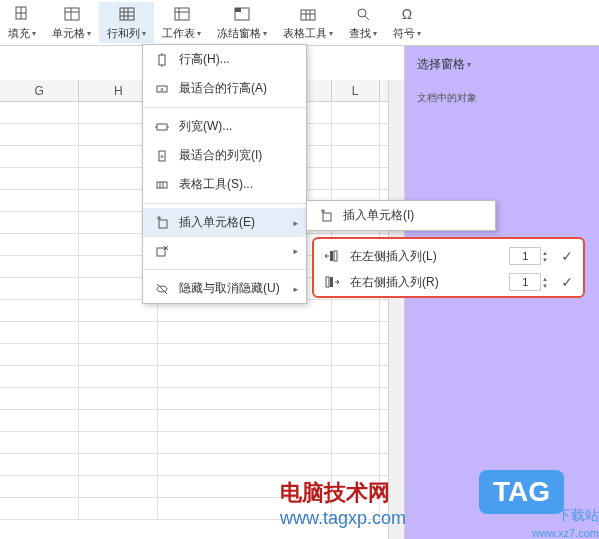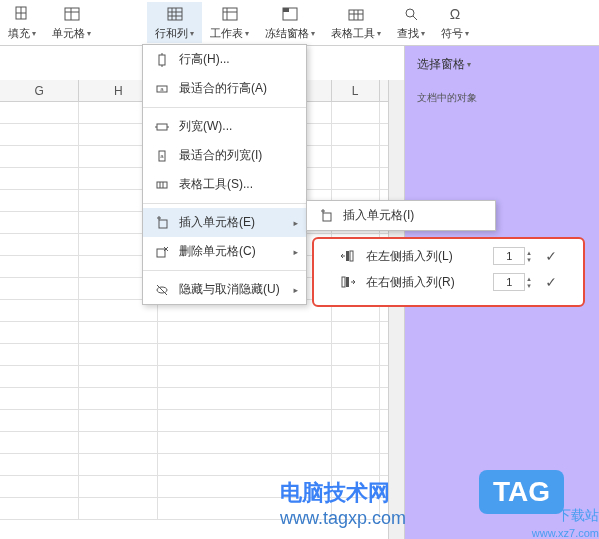--- a/index.html
+++ b/index.html
@@ -2,21 +2,21 @@
 <html><head>
 <meta charset="utf-8">
 <style>
 * { margin: 0; padding: 0; box-sizing: border-box; }
 body { font-family: "Microsoft YaHei", sans-serif; font-size: 12px; color: #333; background: #fff; width: 599px; height: 539px; overflow: hidden; position: relative; }
 
 .ribbon { display: flex; align-items: flex-start; padding: 2px 0 0 0; border-bottom: 1px solid #d0d0d0; background: #fff; height: 46px; }
 .ribbon-item { display: flex; flex-direction: column; align-items: center; padding: 2px 8px; cursor: pointer; }
 .ribbon-item .ri-icon { width: 20px; height: 20px; display: flex; align-items: center; justify-content: center; margin-bottom: 2px; }
 .ribbon-item .ri-label { font-size: 11px; color: #333; display: flex; align-items: center; }
-.ribbon-item.active { background: #e3eef9; margin-left: 48px; }
+.ribbon-item.active { background: #e3eef9; }
 .dd { font-size: 8px; margin-left: 2px; color: #666; }
 
 .side-panel { position: absolute; right: 0; top: 46px; width: 195px; background: #c4b5fd; border-left: 1px solid #d0d0d0; height: 493px; padding: 10px 12px; }
 .side-panel .sp-title { font-size: 12px; color: #333; display: flex; align-items: center; margin-bottom: 18px; }
 .side-panel .sp-sub { font-size: 10px; color: #555; }
 
 .grid-area { position: absolute; left: 0; top: 46px; width: 404px; height: 493px; background: #fff; }
 .col-headers { display: flex; height: 22px; border-bottom: 1px solid #d0d0d0; margin-top: 34px; }
 .col-header { flex: 1; border-right: 1px solid #d0d0d0; display: flex; align-items: center; justify-content: center; font-size: 12px; color: #555; background: #f5f5f5; }
 .col-header.last { flex: 0.3; }
@@ -26,30 +26,30 @@
 
 .dropdown-menu { position: absolute; left: 142px; top: 44px; width: 165px; background: #fff; border: 1px solid #c0c0c0; box-shadow: 2px 2px 6px rgba(0,0,0,0.2); z-index: 10; }
 .menu-item { display: flex; align-items: center; padding: 6px 10px; font-size: 12px; color: #333; cursor: pointer; position: relative; }
 .menu-item:hover, .menu-item.hover { background: #e3eef9; }
 .menu-item .mi-icon { width: 18px; height: 16px; margin-right: 8px; display: flex; align-items: center; justify-content: center; color: #555; flex-shrink: 0; }
 .menu-item .mi-arrow { position: absolute; right: 8px; font-size: 9px; color: #666; }
 .menu-sep { height: 1px; background: #e0e0e0; margin: 4px 0; }
 
 .submenu { position: absolute; left: 306px; top: 200px; width: 190px; background: #fff; border: 1px solid #c0c0c0; box-shadow: 2px 2px 6px rgba(0,0,0,0.2); z-index: 11; }
 
-.highlight-box { position: absolute; left: 312px; top: 237px; width: 273px; height: 70px; border: 2px solid #e74c3c; border-radius: 6px; background: #fff; z-index: 12; padding: 4px 16px; }
+.highlight-box { position: absolute; left: 312px; top: 237px; width: 273px; height: 61px; border: 2px solid #e74c3c; border-radius: 6px; background: #fff; z-index: 12; padding: 4px 0; }
 .hl-row { display: flex; align-items: center; padding: 4px 10px; font-size: 12px; }
 .hl-row .hl-icon { width: 18px; margin-right: 8px; color: #555; }
 .hl-row .hl-text { flex: 1; }
 .hl-row .hl-num { width: 32px; height: 18px; border: 1px solid #ccc; background: #fff; display: flex; align-items: center; justify-content: center; margin-right: 2px; font-size: 11px; }
 .hl-row .hl-spin { width: 12px; display: flex; flex-direction: column; font-size: 7px; color: #666; line-height: 7px; margin-right: 6px; }
 .hl-row .hl-check { color: #555; font-size: 14px; }
 
 .watermark { position: absolute; bottom: 10px; left: 280px; z-index: 20; }
-.wm-line1 { font-size: 22px; font-weight: bold; color: #3b82f6; }
+.wm-line1 { font-size: 22px; font-weight: bold; color: #b91c1c; }
 .wm-line2 { font-size: 18px; color: #3a7cc9; }
 .tag-badge { position: absolute; right: 35px; bottom: 25px; background: #4a9eef; color: #fff; font-size: 28px; font-weight: bold; padding: 6px 14px; border-radius: 8px; z-index: 21; font-family: Arial, sans-serif; }
 .dl-text { position: absolute; right: 0; bottom: 14px; font-size: 14px; color: #4a9eef; z-index: 19; }
 .dl-text2 { position: absolute; right: 0; bottom: 0; font-size: 11px; color: #4a9eef; z-index: 19; }
 
 .scroll-edge { position: absolute; right: 195px; top: 80px; width: 16px; height: 459px; background: #f0f0f0; border-left: 1px solid #d0d0d0; }
 
 svg { display: block; }
 </style>
 </head>
@@ -366,21 +366,20 @@
     <span>插入单元格(E)</span>
     <span class="mi-arrow">▸</span>
   </div>
   <div class="menu-item">
     <span class="mi-icon">
         <svg width="14" height="14" viewBox="0 0 14 14">
           <rect x="2" y="4" width="8" height="8" fill="none" stroke="#555"></rect>
           <path d="M9 2 l4 4 M13 2 l-4 4" stroke="#555"></path>
         </svg>
       </span>
-    <span>删除单元格(C)</span>
     <span class="mi-arrow">▸</span>
   </div>
   <div class="menu-sep"></div>
   <div class="menu-item">
     <span class="mi-icon">
         <svg width="14" height="14" viewBox="0 0 14 14">
           <ellipse cx="7" cy="7" rx="5" ry="3" fill="none" stroke="#555"></ellipse>
           <path d="M2 2 l10 10" stroke="#555"></path>
         </svg>
       </span>

